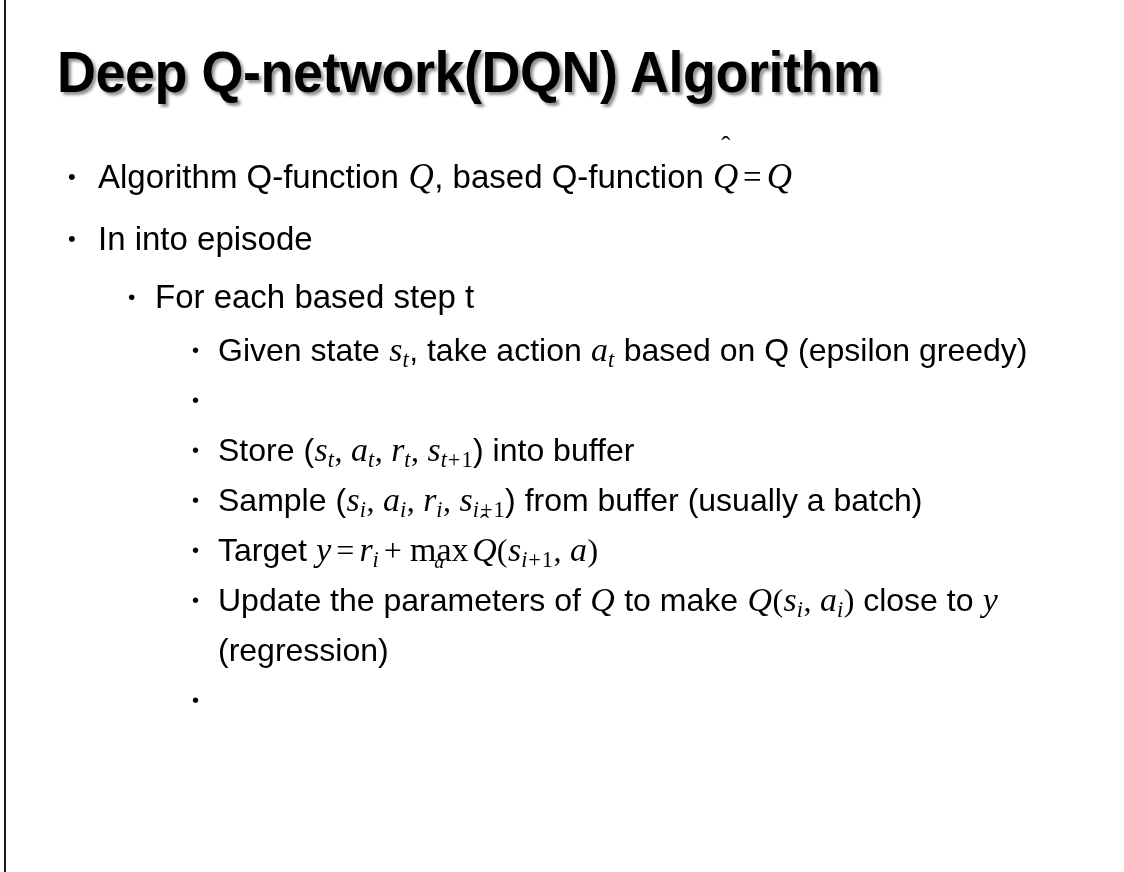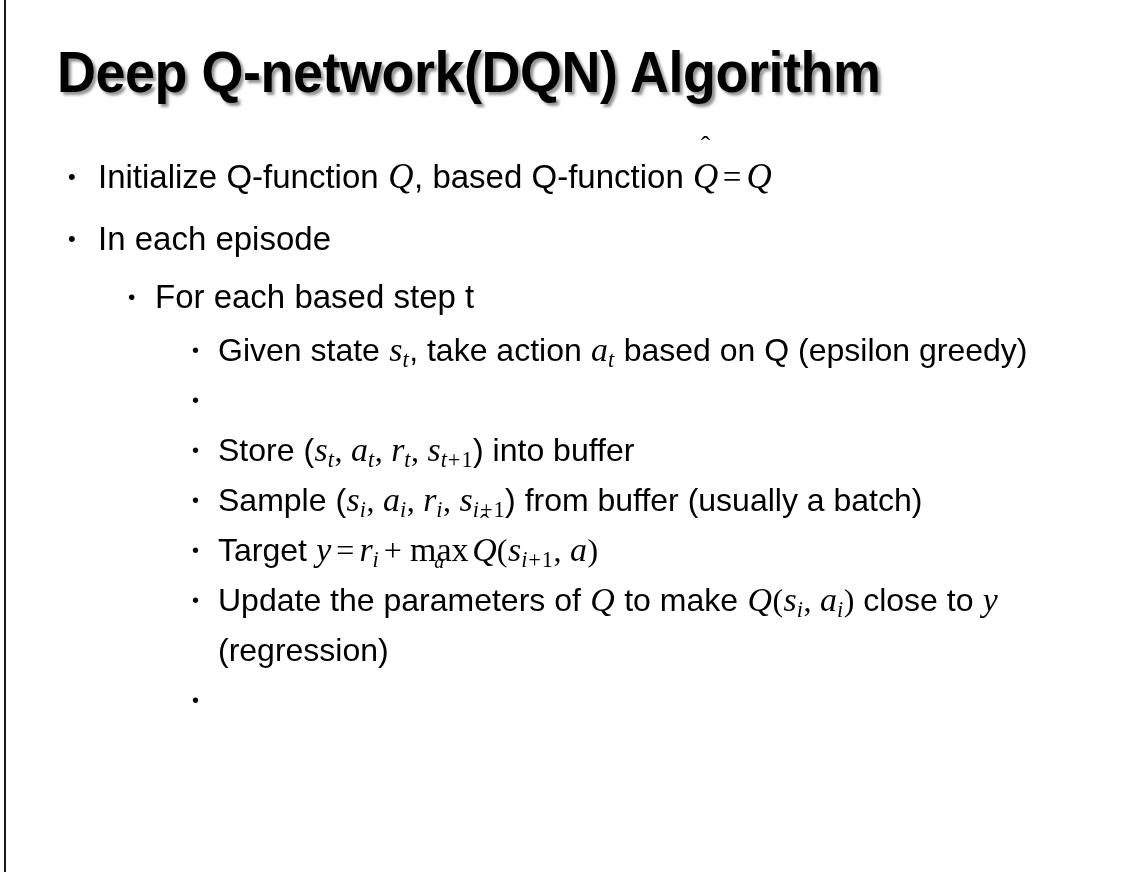--- a/index.html
+++ b/index.html
@@ -173,26 +173,26 @@
 <div class="slide">
 
   <div class="left-rule"></div>
 
   <div class="slide-title">Deep Q-network(DQN) Algorithm</div>
 
   <div class="body-list">
 
     <div class="bullet-row lvl1">
       <span class="bullet-mark">•</span>
-      <span class="bullet-text"><span>Initialize Q-function </span><span class="mi">Q</span><span>, based Q-function </span><span class="hatted"><span class="hat">̂</span><span>Q</span></span><span class="mo">=</span><span class="mi">Q</span></span>
+      <span class="bullet-text"><span>Algorithm Q-function </span><span class="mi">Q</span><span>, based Q-function </span><span class="hatted"><span class="hat">̂</span><span>Q</span></span><span class="mo">=</span><span class="mi">Q</span></span>
     </div>
 
     <div class="bullet-row lvl1">
       <span class="bullet-mark">•</span>
-      <span class="bullet-text">In each episode</span>
+      <span class="bullet-text">In into episode</span>
     </div>
 
     <div class="bullet-row lvl2">
       <span class="bullet-mark">•</span>
       <span class="bullet-text">For each based step t</span>
     </div>
 
     <div class="bullet-row lvl3">
       <span class="bullet-mark">•</span>
       <span class="bullet-text"><span>Given state </span><span class="mi"><span>s</span><sub class="msub">t</sub></span><span>, take action </span><span class="mi"><span>a</span><sub class="msub">t</sub></span><span> based on Q (epsilon greedy)</span></span>

